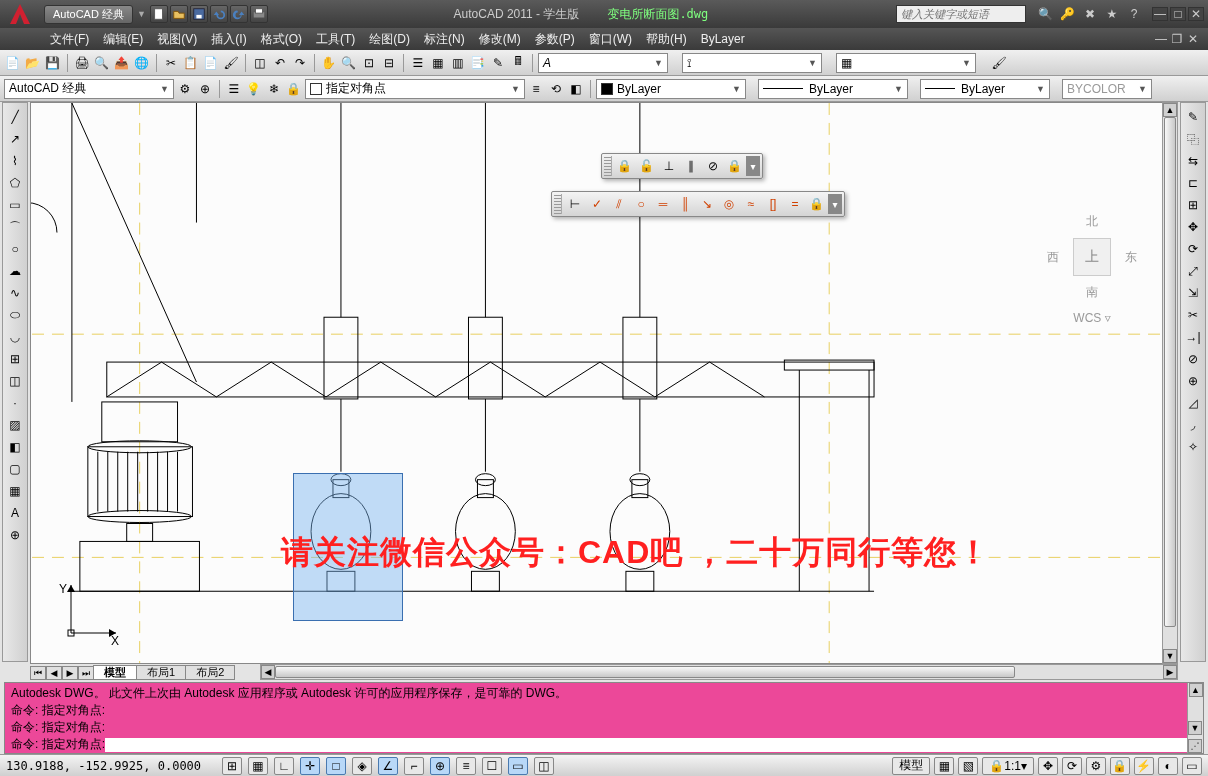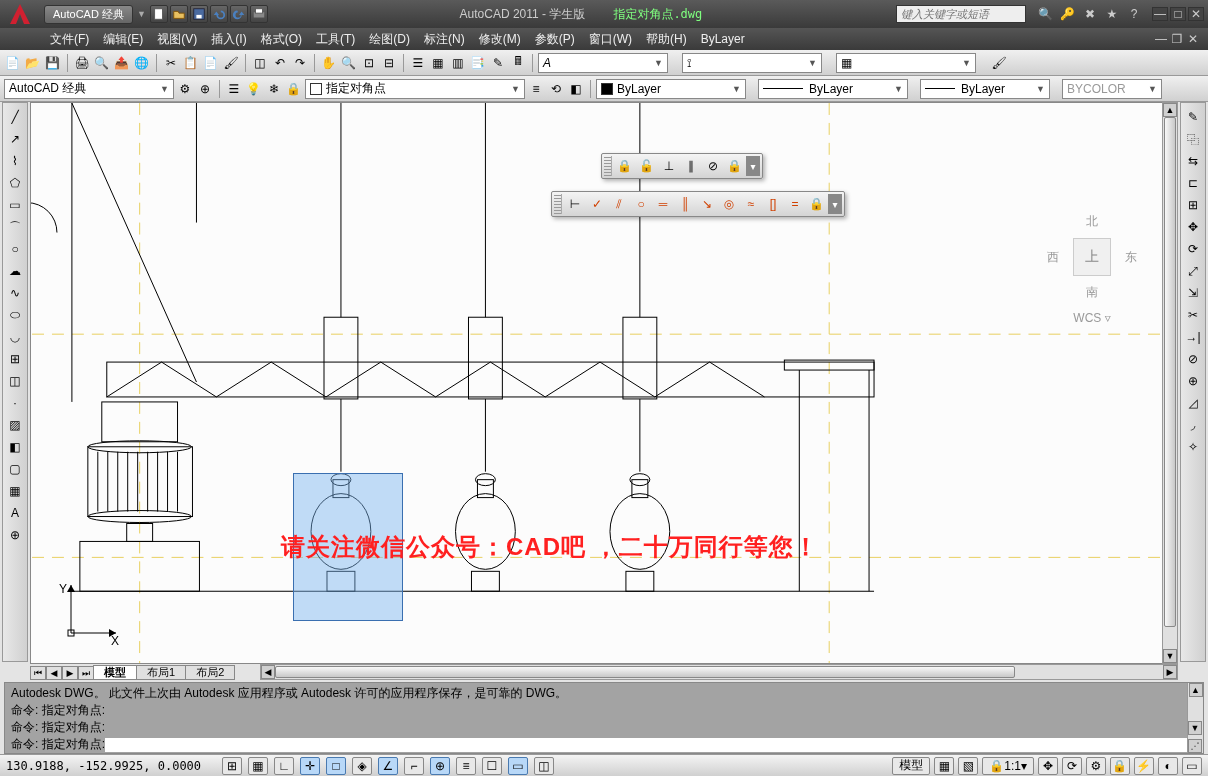--- a/index.html
+++ b/index.html
@@ -38,21 +38,21 @@
 
 .left-tools, .right-tools { position: absolute; top: 102px; width: 26px; background: linear-gradient(90deg,#e8e8e8,#d0d0d0); border: 1px solid #999; display: flex; flex-direction: column; align-items: center; gap: 2px; padding: 4px 0;}
 .left-tools { left: 2px; height: 560px;}
 .right-tools { right: 2px; height: 560px;}
 .side-ico { width: 20px; height: 20px; display:flex;align-items:center;justify-content:center; cursor:pointer; border-radius:2px;}
 
 
 .canvas-wrap { position: absolute; left: 30px; right: 30px; top: 102px; bottom: 112px; background: #fcfcfc; border: 1px solid #888;}
 .canvas-wrap svg.drawing { position:absolute; inset:0; width:100%; height:100%;}
 .selection-box { position:absolute; left:262px; top:370px; width:110px; height:148px; background: rgba(120,180,240,0.45); border:1px solid #3a6fb0;}
-.overlay-text { position:absolute; left:250px; top:428px; color:#ff2020; font-size:24px; font-weight:bold; letter-spacing:1px; white-space:nowrap;}
+.overlay-text { position:absolute; left:250px; top:428px; color:#ff2020; font-size:32px; font-weight:bold; letter-spacing:1px; white-space:nowrap;}
 .ucs-icon { position:absolute; left:20px; bottom:18px; }
 
 
 .float-palette { position:absolute; background: linear-gradient(#f4f4f4,#d4d4d4); border:1px solid #888; border-radius:2px; display:flex; align-items:center; padding:2px; box-shadow: 2px 2px 4px rgba(0,0,0,0.3);}
 .float-palette .pico { width:20px; height:20px; display:flex;align-items:center;justify-content:center; cursor:pointer; margin:0 1px;}
 .float-palette .grip { width:8px; align-self:stretch; background:repeating-linear-gradient(0deg,#999,#999 1px,transparent 1px,transparent 3px); border-right:1px solid #aaa; margin-right:2px;}
 .float-palette .end { width:14px; background:#888; color:#fff; font-size:10px; align-self:stretch; display:flex;align-items:center;justify-content:center;}
 
 
 .viewcube { position:absolute; right:40px; top:110px; width:90px; height:150px; text-align:center; color:#999; font-size:11px;}
@@ -66,21 +66,21 @@
 .vscroll .btn { width:14px; height:14px; background:#d0d0d0; border:1px solid #888; margin:0 auto; display:flex;align-items:center;justify-content:center; font-size:9px; cursor:pointer;}
 .vscroll .thumb { position:absolute; left:1px; width:12px; top:14px; height:510px; background:linear-gradient(90deg,#f8f8f8,#c8c8c8); border:1px solid #888; border-radius:2px;}
 
 
 .layout-tabs { position:absolute; left:30px; bottom:96px; height:16px; display:flex; align-items:flex-end; background:transparent; z-index:2;}
 .layout-tabs .navbtn { width:16px; height:14px; background:#e0e0e0; border:1px solid #888; font-size:9px; display:flex;align-items:center;justify-content:center; cursor:pointer;}
 .layout-tabs .tab { padding: 0 10px; height:15px; border:1px solid #888; background:#e0e0e0; font-size:11px; cursor:pointer; margin-left:-1px; display:flex;align-items:center;}
 .layout-tabs .tab.active { background:#fff; font-weight:bold;}
 
 
-.cmd-area { position:absolute; left:4px; right:4px; bottom:22px; height:72px; background:#a3a3a3; border:1px solid #888; font-family: SimSun, monospace; font-size:12px; padding:2px 6px; overflow:hidden;}
+.cmd-area { position:absolute; left:4px; right:4px; bottom:22px; height:72px; background:#ec4899; border:1px solid #888; font-family: SimSun, monospace; font-size:12px; padding:2px 6px; overflow:hidden;}
 .cmd-area .line { white-space:nowrap;}
 .cmd-input-row { display:flex; align-items:center;}
 .cmd-input-row .prompt { white-space:nowrap;}
 .cmd-input-row input { flex:1; border:none; outline:none; font-family:inherit; font-size:12px;}
 .cmd-scroll { position:absolute; right:0; top:0; bottom:0; width:16px; background:#e0e0e0; border-left:1px solid #999;}
 .cmd-scroll .btn { width:14px;height:14px;background:#d0d0d0;border:1px solid #888;margin:0 auto;font-size:9px;display:flex;align-items:center;justify-content:center;}
 
 
 .status-bar { position:absolute; left:0; right:0; bottom:0; height:22px; background:linear-gradient(#f4f4f4,#d0d0d0); border-top:1px solid #999; display:flex; align-items:center; padding:0 6px; gap:6px; font-size:11px;}
 .status-bar .coords { font-family: monospace; width:210px;}
@@ -131,21 +131,21 @@
       </div>
     <div class="ico">
         <svg class="ico-svg" viewBox="0 0 16 16">
           <rect x="2" y="6" width="12" height="6" fill="#888"></rect>
           <rect x="4" y="2" width="8" height="5" fill="#fff" stroke="#555"></rect>
         </svg>
       </div>
   </div>
   <div class="title-text">
     <span class="app">AutoCAD 2011 - 学生版</span>
-    <span class="file">指定对角点.dwg</span>
+    <span class="file">变电所断面图.dwg</span>
   </div>
   <input class="search-box" placeholder="键入关键字或短语" style="">
   <div class="right-icos">
     <div class="ico">🔍</div>
     <div class="ico">🔑</div>
     <div class="ico">✖</div>
     <div class="ico">★</div>
     <div class="ico">?</div>
   </div>
   <div class="win-ctrl">
@@ -257,21 +257,21 @@
       <span>ByLayer</span>
       <span class="arrow">▼</span>
     </div>
   <div style="width:8px"></div>
   <div class="dd" style="width:130px;">
       <span style="border-top:1px solid #000;width:30px;display:inline-block;margin-right:6px"></span>
       <span>ByLayer</span>
       <span class="arrow">▼</span>
     </div>
   <div style="width:8px"></div>
-  <div class="dd" style="width:100px;color:#999">
+  <div class="dd" style="width:90px;color:#999">
       <span>BYCOLOR</span>
       <span class="arrow">▼</span>
     </div>
 </div>
 
 <div class="left-tools">
   <div class="side-ico">╱</div>
   <div class="side-ico">↗</div>
   <div class="side-ico">⌇</div>
   <div class="side-ico">⬠</div>

